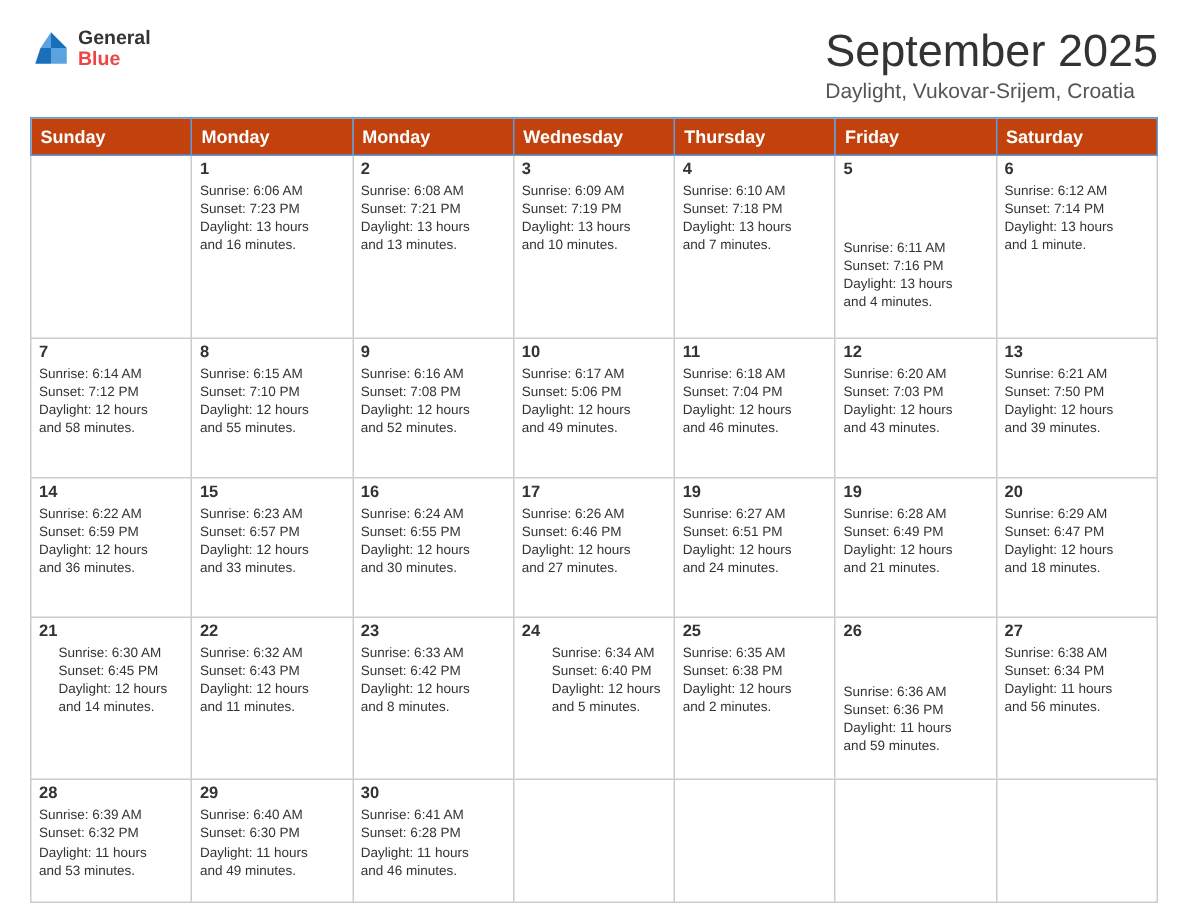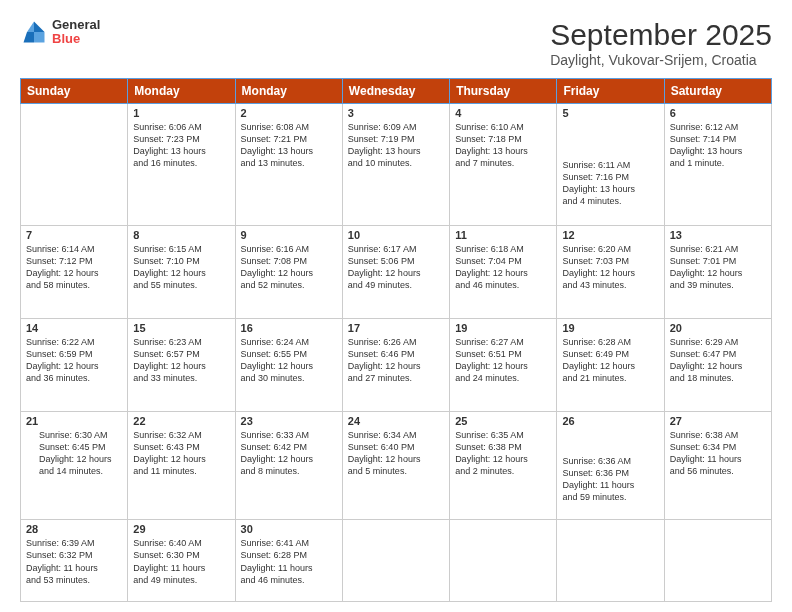--- a/index.html
+++ b/index.html
@@ -214,21 +214,21 @@
           <td>
             <span class="day-number">12</span>
             <div class="cell-text" style="white-space: pre-line;">Sunrise: 6:20 AM
 Sunset: 7:03 PM
 Daylight: 12 hours
 and 43 minutes.</div>
           </td>
           <td>
             <span class="day-number">13</span>
             <div class="cell-text" style="white-space: pre-line;">Sunrise: 6:21 AM
-Sunset: 7:01 PM
+Sunset: 7:50 PM
 Daylight: 12 hours
 and 39 minutes.</div>
           </td>
         </tr>
         <tr>
           <td>
             <span class="day-number">14</span>
             <div class="cell-text" style="white-space: pre-line;">Sunrise: 6:22 AM
 Sunset: 6:59 PM
 Daylight: 12 hours
@@ -294,21 +294,21 @@
           </td>
           <td>
             <span class="day-number">23</span>
             <div class="cell-text" style="white-space: pre-line;">Sunrise: 6:33 AM
 Sunset: 6:42 PM
 Daylight: 12 hours
 and 8 minutes.</div>
           </td>
           <td>
             <span class="day-number">24</span>
-            <div class="cell-text" style="white-space: pre-line;">Sunrise: 6:34 AM
+            <div class="cell-text" style="white-space: pre-line; margin-left: 20px;">Sunrise: 6:34 AM
 Sunset: 6:40 PM
 Daylight: 12 hours
 and 5 minutes.</div>
           </td>
           <td>
             <span class="day-number">25</span>
             <div class="cell-text" style="white-space: pre-line;">Sunrise: 6:35 AM
 Sunset: 6:38 PM
 Daylight: 12 hours
 and 2 minutes.</div>

